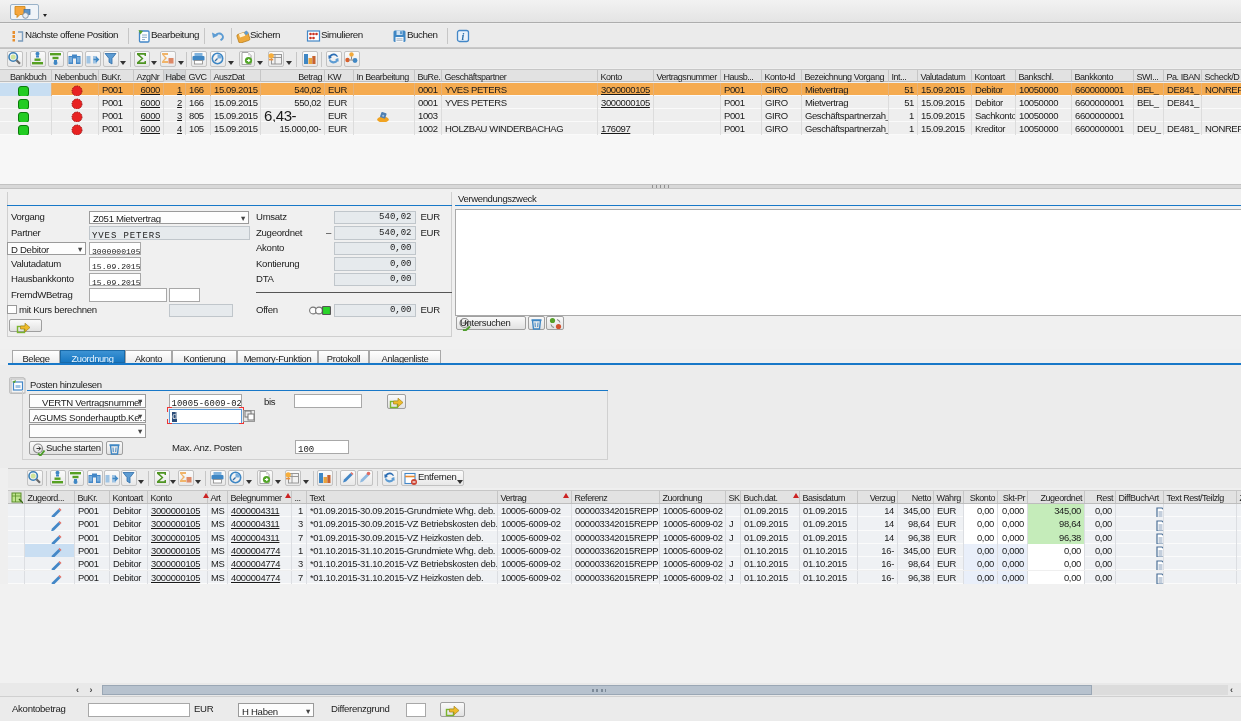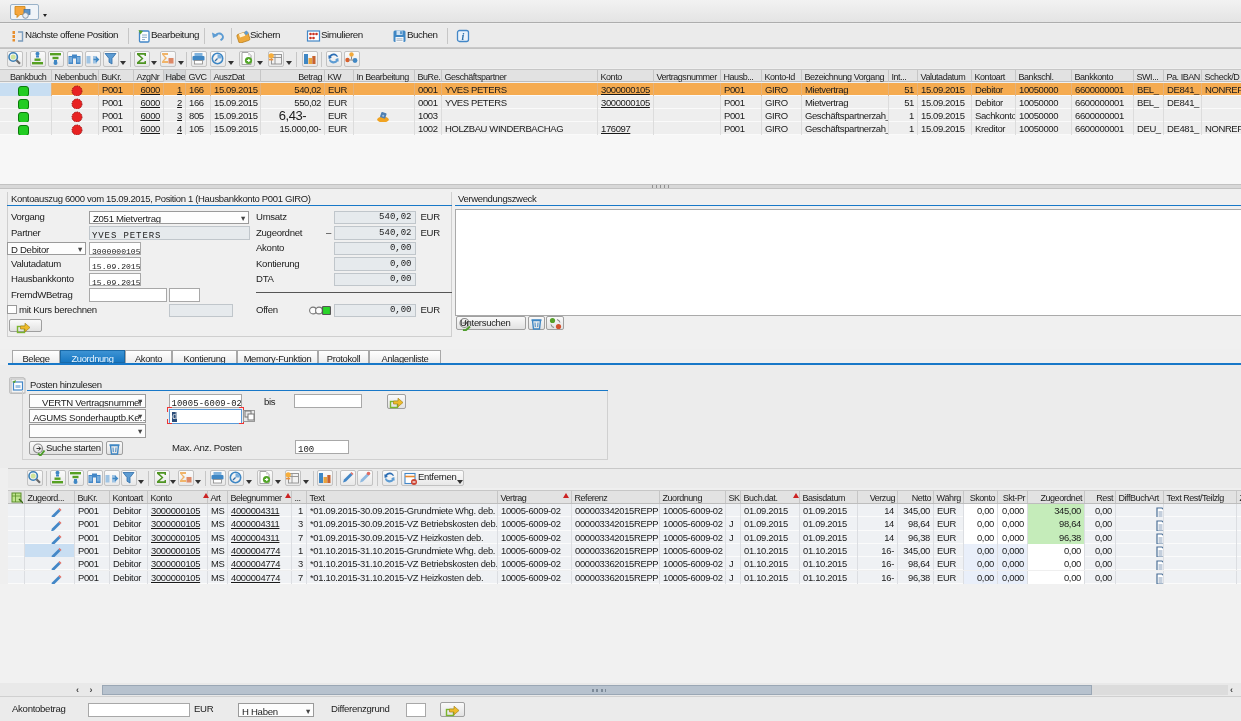--- a/index.html
+++ b/index.html
@@ -367,21 +367,21 @@
         <svg width="12" height="12" viewBox="0 0 12 12">
           <circle cx="6" cy="6" r="5" fill="#e82222" stroke="#991111" stroke-width="1" stroke-dasharray="1.5 1"></circle>
         </svg>
       </div>
     </div>
 <div class="abs" style="left:99px;top:108.5px;width:35px;height:13px;border-right:1px solid #dcdcdc;padding:2px 3px 0 3px;font-size:9.5px;color:#1a1a1a;white-space:nowrap;overflow:hidden;letter-spacing:-0.4px;">P001</div>
 <div class="abs" style="left:134px;top:108.5px;width:30px;height:13px;border-right:1px solid #dcdcdc;text-align:right;padding:2px 3px 0 3px;font-size:9.5px;color:#1a1a1a;white-space:nowrap;overflow:hidden;letter-spacing:-0.4px;"><span style="text-decoration:underline;">6000</span></div>
 <div class="abs" style="left:164px;top:108.5px;width:22px;height:13px;border-right:1px solid #dcdcdc;text-align:right;padding:2px 3px 0 3px;font-size:9.5px;color:#1a1a1a;white-space:nowrap;overflow:hidden;letter-spacing:-0.4px;"><span style="text-decoration:underline;">3</span></div>
 <div class="abs" style="left:186px;top:108.5px;width:25px;height:13px;border-right:1px solid #dcdcdc;padding:2px 3px 0 3px;font-size:9.5px;color:#1a1a1a;white-space:nowrap;overflow:hidden;letter-spacing:-0.4px;">805</div>
 <div class="abs" style="left:211px;top:108.5px;width:50px;height:13px;border-right:1px solid #dcdcdc;padding:2px 3px 0 3px;font-size:9.5px;color:#1a1a1a;white-space:nowrap;overflow:hidden;letter-spacing:-0.4px;">15.09.2015</div>
-<div class="abs" style="left:261px;top:108.5px;width:64px;height:13px;border-right:1px solid #dcdcdc;text-align:center;padding:2px 3px 0 3px;font-size:13px;color:#1a1a1a;white-space:nowrap;overflow:hidden;letter-spacing:-0.4px;">6,43-</div>
+<div class="abs" style="left:261px;top:108.5px;width:64px;height:13px;border-right:1px solid #dcdcdc;text-align:left;padding:2px 3px 0 3px;font-size:15px;color:#1a1a1a;white-space:nowrap;overflow:hidden;letter-spacing:-0.4px;">6,43-</div>
 <div class="abs" style="left:325px;top:108.5px;width:29px;height:13px;border-right:1px solid #dcdcdc;padding:2px 3px 0 3px;font-size:9.5px;color:#1a1a1a;white-space:nowrap;overflow:hidden;letter-spacing:-0.4px;">EUR</div>
 <div class="abs" style="left:354px;top:108.5px;width:61px;height:13px;border-right:1px solid #dcdcdc;padding:2px 3px 0 3px;font-size:9.5px;color:#1a1a1a;white-space:nowrap;overflow:hidden;letter-spacing:-0.4px;">
       <div style="margin:0 0 0 19px;">
         <svg width="14" height="12" viewBox="0 0 14 12">
           <ellipse cx="7" cy="8.5" rx="5.8" ry="3" fill="#f0a322"></ellipse>
           <rect x="4.5" y="1.5" width="5.5" height="5.5" rx="0.8" transform="rotate(18 7 4.5)" fill="#4d7fb3"></rect>
           <circle cx="7.2" cy="4.8" r="1.1" fill="#9fc0e0"></circle>
         </svg>
       </div>
     </div>
@@ -436,21 +436,20 @@
 <div class="abs" style="left:1016px;top:121.5px;width:56px;height:13px;border-right:1px solid #dcdcdc;padding:2px 3px 0 3px;font-size:9.5px;color:#1a1a1a;white-space:nowrap;overflow:hidden;letter-spacing:-0.4px;">10050000</div>
 <div class="abs" style="left:1072px;top:121.5px;width:62px;height:13px;border-right:1px solid #dcdcdc;padding:2px 3px 0 3px;font-size:9.5px;color:#1a1a1a;white-space:nowrap;overflow:hidden;letter-spacing:-0.4px;">6600000001</div>
 <div class="abs" style="left:1134px;top:121.5px;width:30px;height:13px;border-right:1px solid #dcdcdc;padding:2px 3px 0 3px;font-size:9.5px;color:#1a1a1a;white-space:nowrap;overflow:hidden;letter-spacing:-0.4px;">DEU_</div>
 <div class="abs" style="left:1164px;top:121.5px;width:38px;height:13px;border-right:1px solid #dcdcdc;padding:2px 3px 0 3px;font-size:9.5px;color:#1a1a1a;white-space:nowrap;overflow:hidden;letter-spacing:-0.4px;">DE481_</div>
 <div class="abs" style="left:1202px;top:121.5px;width:43px;height:13px;border-right:1px solid #dcdcdc;padding:2px 3px 0 3px;font-size:9.5px;color:#1a1a1a;white-space:nowrap;overflow:hidden;letter-spacing:-0.4px;">NONREF</div>
 <div class="abs" style="left:0px;top:134.5px;width:1241px;height:49px;background:#f7f7f7;"></div>
 <div class="abs" style="left:0px;top:183.5px;width:1241px;height:5px;background:#d8d8d8;border-top:1px solid #c2c2c2;border-bottom:1px solid #c2c2c2;"></div>
 <div class="abs" style="left:652px;top:184.5px;width:18px;height:3px;background:repeating-linear-gradient(90deg,#909090 0 1.5px,transparent 1.5px 4px);"></div>
 <div class="abs" style="left:0px;top:188.5px;width:1241px;height:160px;background:#f0f0f0;"></div>
 <div class="abs" style="left:7px;top:192px;width:445px;height:145px;border:1px solid #cfcfcf;border-top:none;"></div>
-<div class="abs" style="left:11px;top:194px;width:440px;height:10px;"><span class="lbl" style="font-size:9.5px;letter-spacing:-0.35px;">Kontoauszug 6000 vom 15.09.2015, Position 1 (Hausbankkonto P001 GIRO)</span></div>
 <div class="abs blueline" style="left:7px;top:204.5px;width:445px;height:1.8px;"></div>
 <div class="abs" style="left:11px;top:212px;width:120px;height:12px;"><span class="lbl">Vorgang</span></div>
 <div class="abs dd" style="left:89px;top:210.5px;width:160px;height:13.5px;padding-top:1px;">Z051 Mietvertrag<span class="ar">▾</span></div>
 <div class="abs" style="left:11px;top:227.5px;width:120px;height:12px;"><span class="lbl">Partner</span></div>
 <div class="abs inp ro" style="left:89px;top:226px;width:161px;height:13.5px;font-size:9px;letter-spacing:0.9px;padding-top:2.5px;">YVES PETERS</div>
 <div class="abs dd" style="left:7px;top:241.5px;width:79px;height:13.5px;padding-top:1px;">D Debitor<span class="ar">▾</span></div>
 <div class="abs inp" style="left:89px;top:241.5px;width:52px;height:13.5px;font-size:8.1px;letter-spacing:0;padding-top:3px;">3000000105</div>
 <div class="abs" style="left:11px;top:258.5px;width:120px;height:12px;"><span class="lbl">Valutadatum</span></div>
 <div class="abs inp" style="left:89px;top:257px;width:52px;height:13.5px;font-size:8.1px;letter-spacing:0;padding-top:3px;">15.09.2015</div>
 <div class="abs" style="left:11px;top:274px;width:120px;height:12px;"><span class="lbl">Hausbankkonto</span></div>

